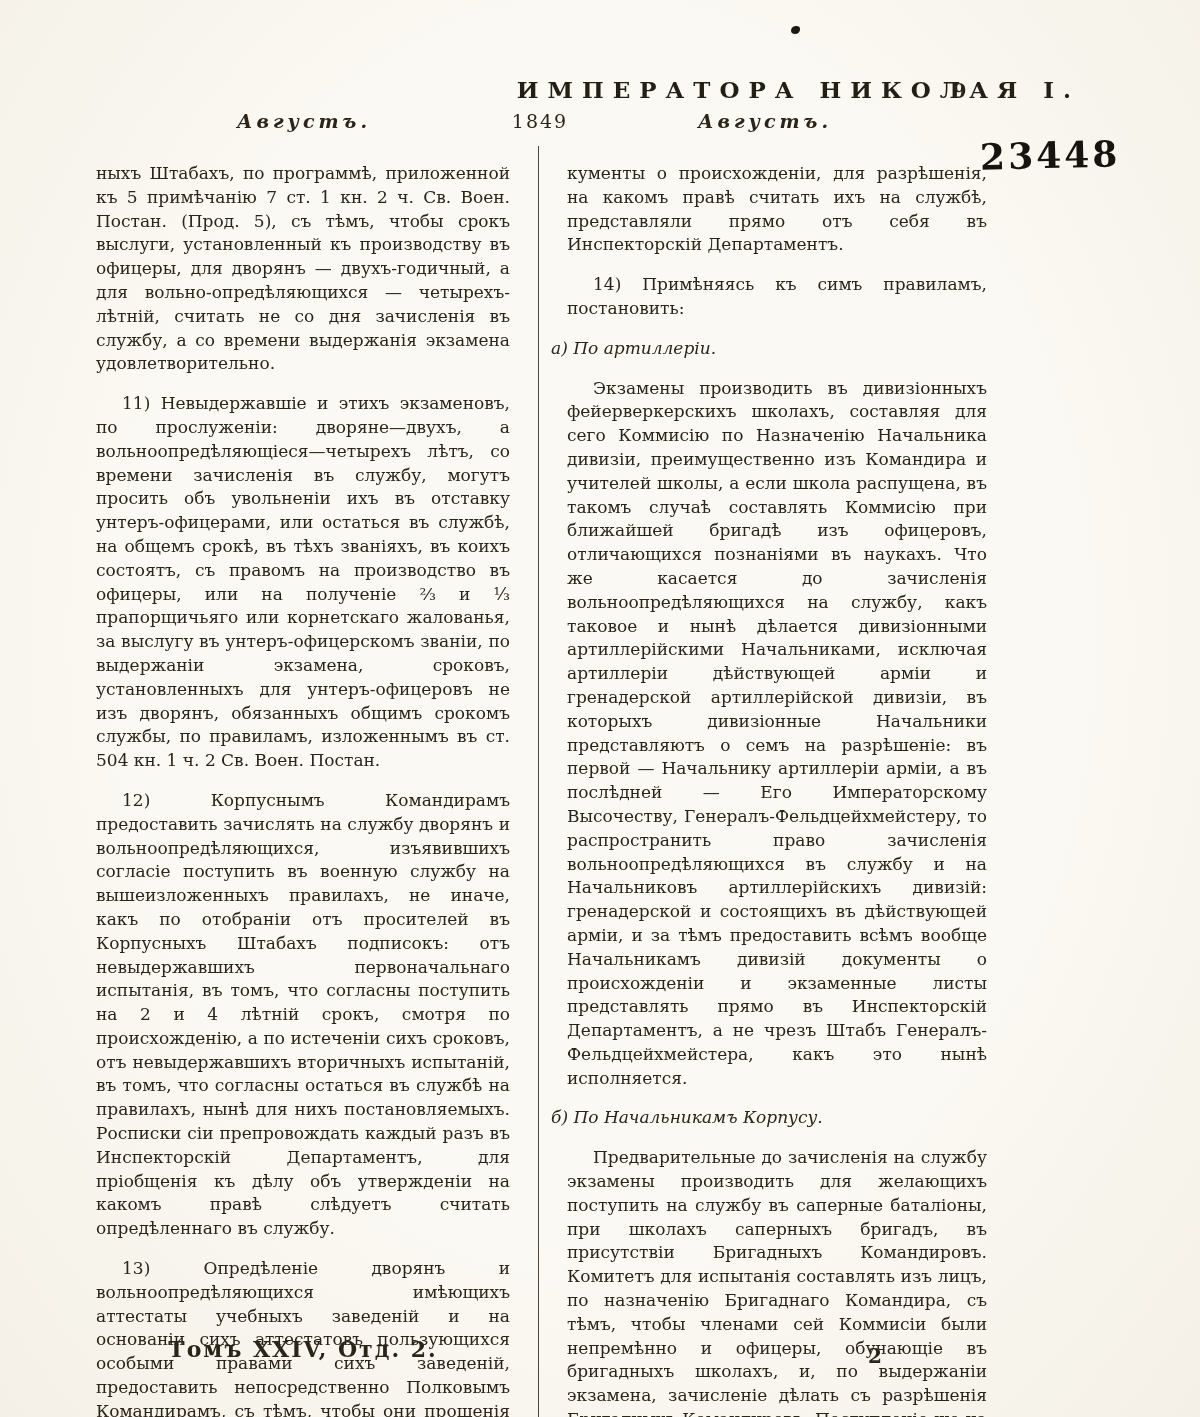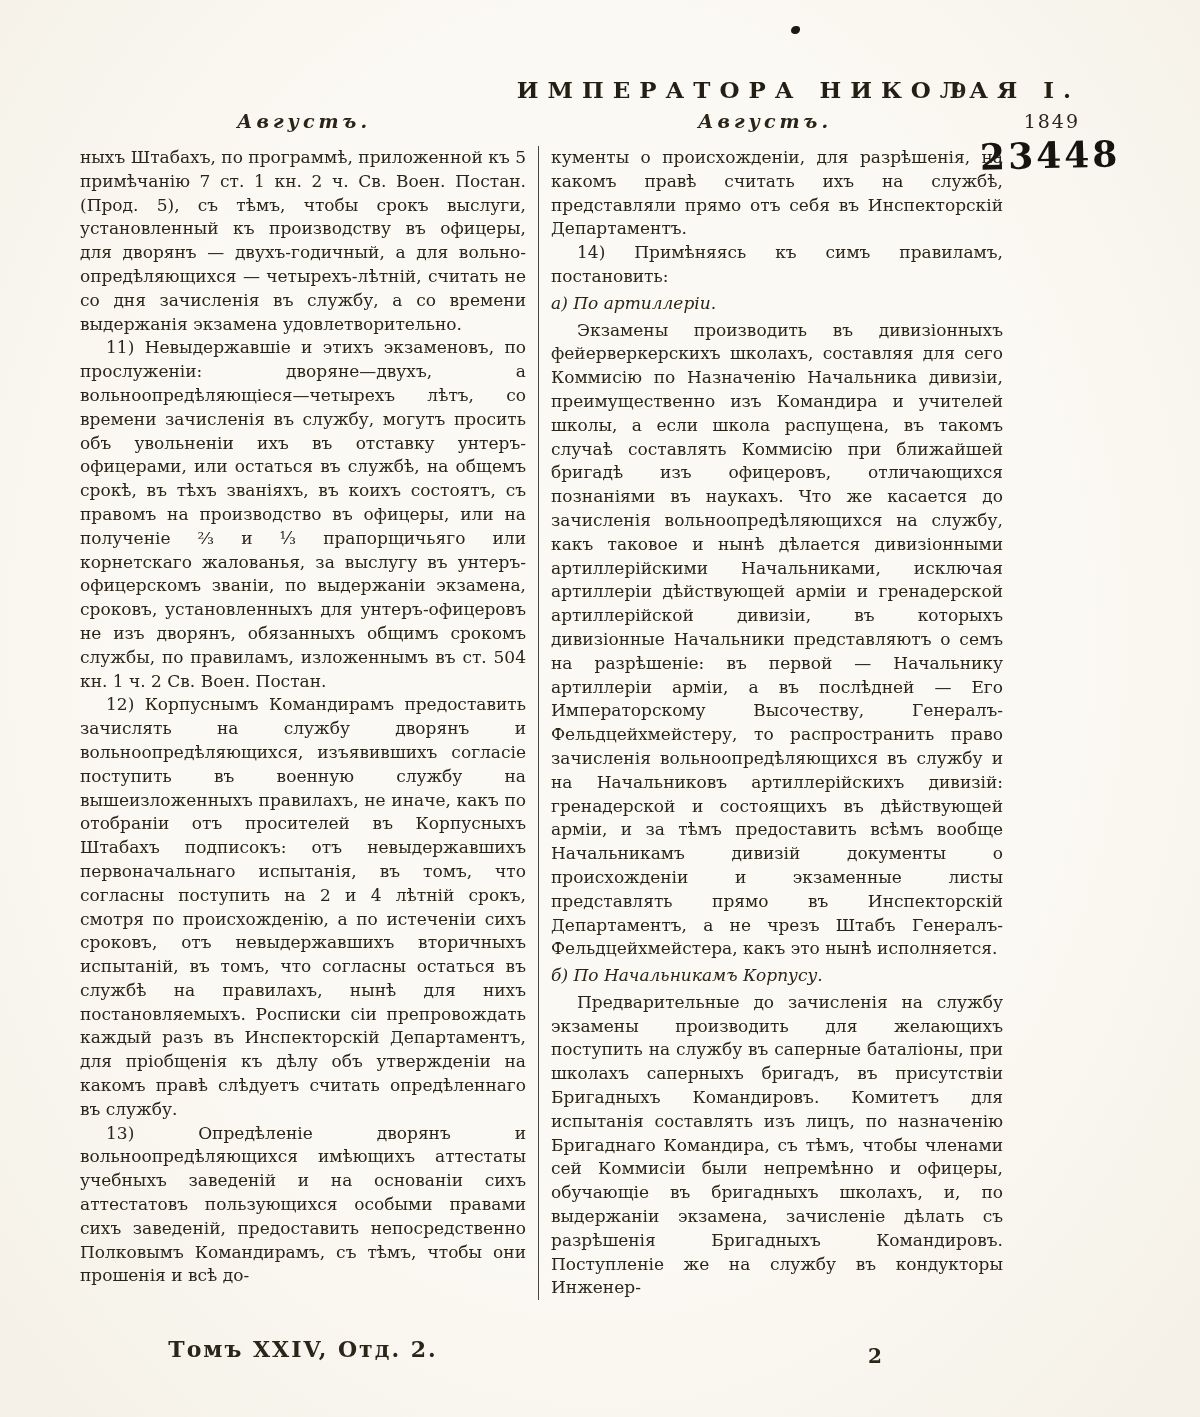--- a/index.html
+++ b/index.html
@@ -26,21 +26,21 @@
   .page-number{
     position:absolute;top:78px;left:952px;
     font-size:21px;font-weight:bold;
   }
   .months-row{position:absolute;top:110px;left:0;width:1200px;height:30px;}
   .month-left{
     position:absolute;left:80px;width:448px;text-align:center;
     font-style:italic;font-weight:bold;font-size:19px;letter-spacing:4px;
   }
   .year{
-    position:absolute;left:0;width:1080px;text-align:right;
+    position:absolute;left:0;width:1080px;text-align:center;
     font-size:19px;letter-spacing:2px;
   }
   .month-right{
     position:absolute;left:545px;width:440px;text-align:center;
     font-style:italic;font-weight:bold;font-size:19px;letter-spacing:4px;
   }
   .handwritten{
     position:absolute;top:134px;left:980px;
     font-weight:bold;
     font-size:36px;
@@ -53,21 +53,21 @@
     display:flex;
   }
   .col{
     font-size:17px;
     line-height:1.40;
     text-align:justify;
   }
   .col-left{width:446px;padding-right:12px;}
   .col-right{width:452px;padding-left:12px;}
   .divider{width:1px;background:#4d463d;}
-  .col p{margin:0;}
+  .col p{margin:16px;}
   .indent{text-indent:26px;}
   .subheading{
     text-align:left;
     font-style:italic;
     text-indent:0;
     margin:3px 0 3px 0 !important;
   }
   .footer-volume{
     position:absolute;top:1336px;left:80px;width:446px;
     text-align:center;font-weight:bold;font-size:22px;letter-spacing:2px;

